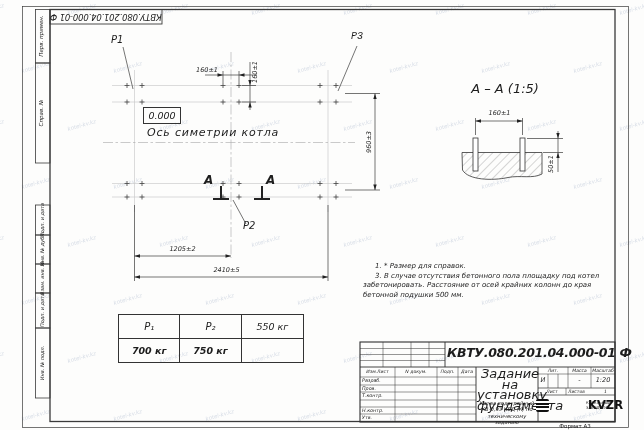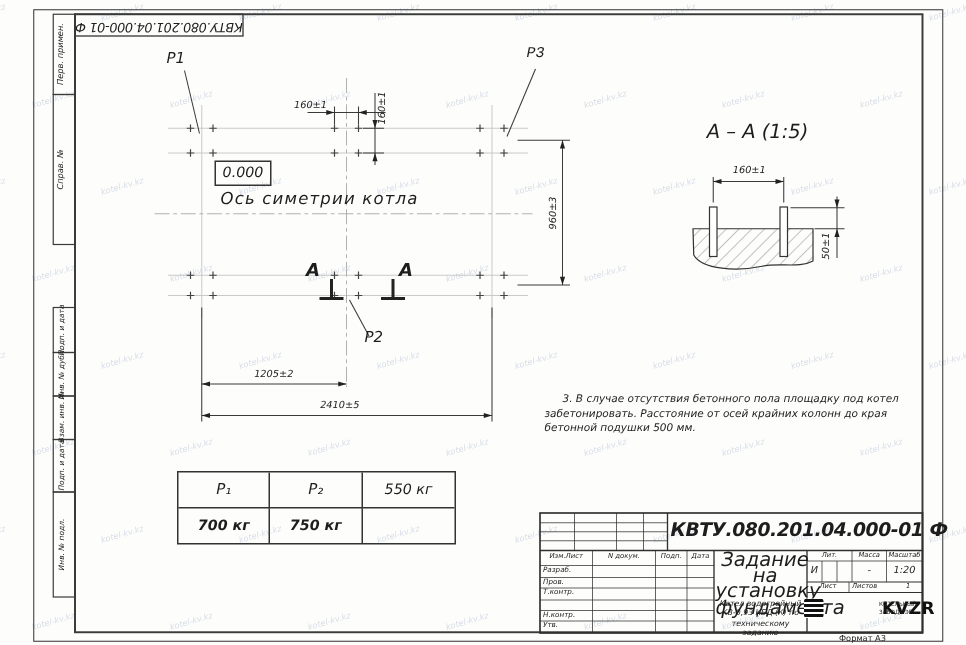--- a/index.html
+++ b/index.html
@@ -266,20 +266,21 @@
 
 <div id="loads">
   <div style="font-size:10px;">P₁</div>
   <div style="font-size:10px;">P₂</div>
   <div style="font-size:9.5px;">550 кг</div>
   <div style="font-size:9.5px;">700 кг</div>
   <div style="font-size:9.5px;">750 кг</div>
 </div>
 
 <div id="notes">
+  <div>1. * Размер для справок.</div>
   <div>3. В случае отсутствия бетонного пола площадку под котел забетонировать. Расстояние от осей крайних колонн до края бетонной подушки 500 мм.</div>
 </div>
 
 <span class="t" style="left:447px;top:347px;width:166px;font-size:12.5px;font-weight:bold;letter-spacing:-0.3px;text-align:center;">КВТУ.080.201.04.000-01 Ф</span>
 
 <span class="t" style="left:361px;top:369.5px;width:33px;font-size:4.6px;text-align:center;">Изм.Лист</span>
 <span class="t" style="left:396px;top:369.5px;width:40px;font-size:4.6px;text-align:center;">N докум.</span>
 <span class="t" style="left:438px;top:369.5px;width:19px;font-size:4.6px;text-align:center;">Подп.</span>
 <span class="t" style="left:459px;top:369.5px;width:16px;font-size:4.6px;text-align:center;">Дата</span>
 

